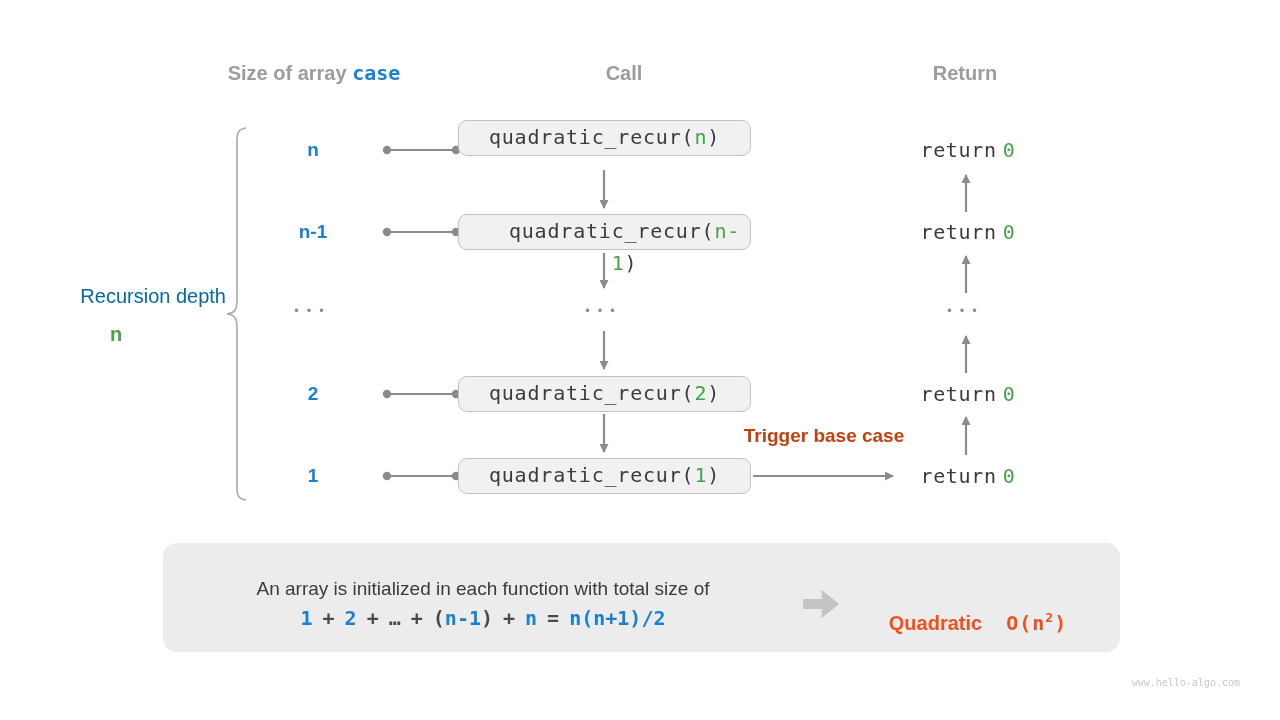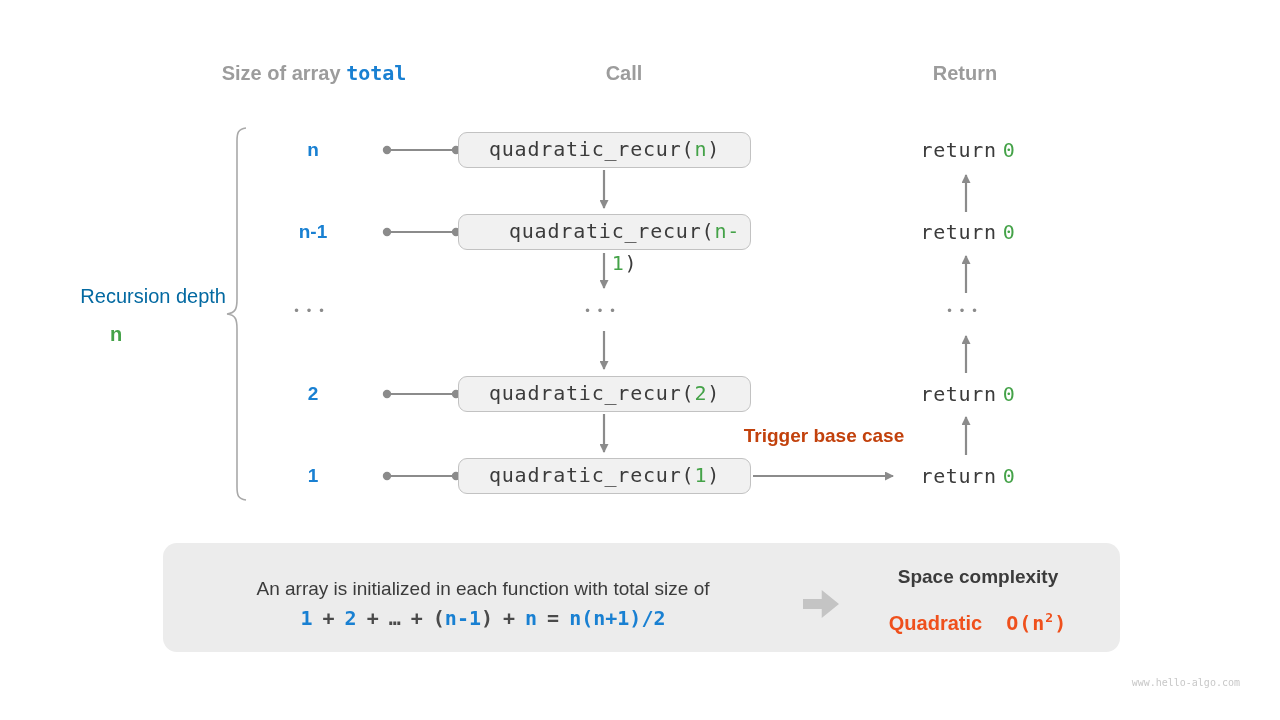--- a/index.html
+++ b/index.html
@@ -80,34 +80,34 @@
     <g stroke="#8b8b8b" stroke-width="2.2">
       <line x1="966" y1="212" x2="966" y2="175" marker-end="url(#ah)"></line>
       <line x1="966" y1="293" x2="966" y2="256" marker-end="url(#ah)"></line>
       <line x1="966" y1="373" x2="966" y2="336" marker-end="url(#ah)"></line>
       <line x1="966" y1="455" x2="966" y2="417" marker-end="url(#ah)"></line>
     </g>
 
     <line x1="753" y1="476" x2="893" y2="476" stroke="#8b8b8b" stroke-width="2.2" marker-end="url(#ah)"></line>
   </svg>
 
-  <div class="abs hdr ctr" style="left:164px;top:60px;width:300px;"><span>Size of array </span><span class="mono blue">total</span></div>
+  <div class="abs hdr ctr" style="left:164px;top:60px;width:300px;"><span>Size of array </span><span class="mono blue">case</span></div>
   <div class="abs hdr ctr" style="left:524px;top:60px;width:200px;">Call</div>
   <div class="abs hdr ctr" style="left:865px;top:60px;width:200px;">Return</div>
 
   <div class="abs depth-label" style="left:6px;top:283px;">Recursion depth</div>
   <div class="abs depth-n" style="left:6px;top:321px;">n</div>
 
   <div class="abs rowlab" style="left:233px;top:137px;">n</div>
   <div class="abs rowlab" style="left:233px;top:219px;">n-1</div>
   <div class="abs dots" style="left:253px;top:301px;">•••</div>
   <div class="abs rowlab" style="left:233px;top:381px;">2</div>
   <div class="abs rowlab" style="left:233px;top:463px;">1</div>
 
-  <div class="abs callbox" style="top:132px;"><span>quadratic_recur(</span><span class="green">n</span><span>)</span></div>
+  <div class="abs callbox" style="top:120px;"><span>quadratic_recur(</span><span class="green">n</span><span>)</span></div>
   <div class="abs callbox" style="top:214px;padding-left:40px;"><span>quadratic_recur(</span><span class="green">n-1</span><span>)</span></div>
   <div class="abs dots" style="left:544px;top:301px;">•••</div>
   <div class="abs callbox" style="top:376px;"><span>quadratic_recur(</span><span class="green">2</span><span>)</span></div>
   <div class="abs callbox" style="top:458px;"><span>quadratic_recur(</span><span class="green">1</span><span>)</span></div>
 
   <div class="abs ret" style="left:868px;top:137px;"><span>return</span><span class="green">0</span></div>
   <div class="abs ret" style="left:868px;top:219px;"><span>return</span><span class="green">0</span></div>
   <div class="abs dots" style="left:906px;top:301px;">•••</div>
   <div class="abs ret" style="left:868px;top:381px;"><span>return</span><span class="green">0</span></div>
   <div class="abs ret" style="left:868px;top:463px;"><span>return</span><span class="green">0</span></div>
@@ -125,19 +125,18 @@
       <span class="f-gray">+</span>
       <span class="f-gray np-r">(</span>
       <span class="f-blue np">n-1</span>
       <span class="f-gray np-l">)</span>
       <span class="f-gray">+</span>
       <span class="f-blue">n</span>
       <span class="f-gray">=</span>
       <span class="f-blue">n(n+1)/2</span>
     </div>
     <div class="abs blockarrow"></div>
-    <div class="abs p-title">Space complexity</div>
     <div class="abs p-quad"><span>Quadratic</span><span class="bigo"><span>O(n</span><sup>2</sup><span>)</span></span></div>
   </div>
 
   <div class="abs watermark">www.hello-algo.com</div>
 
 </div>
 
 </body></html>

